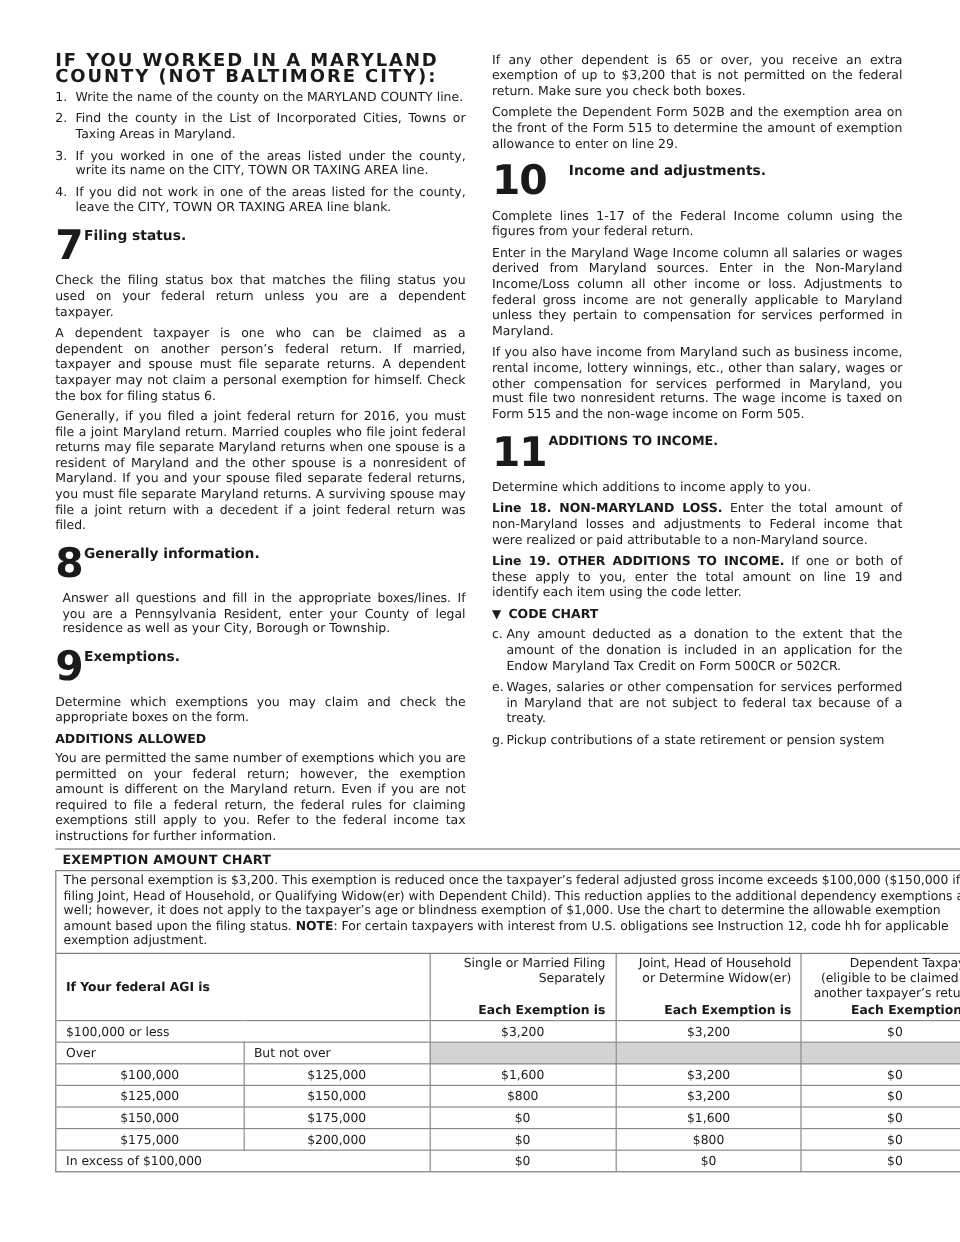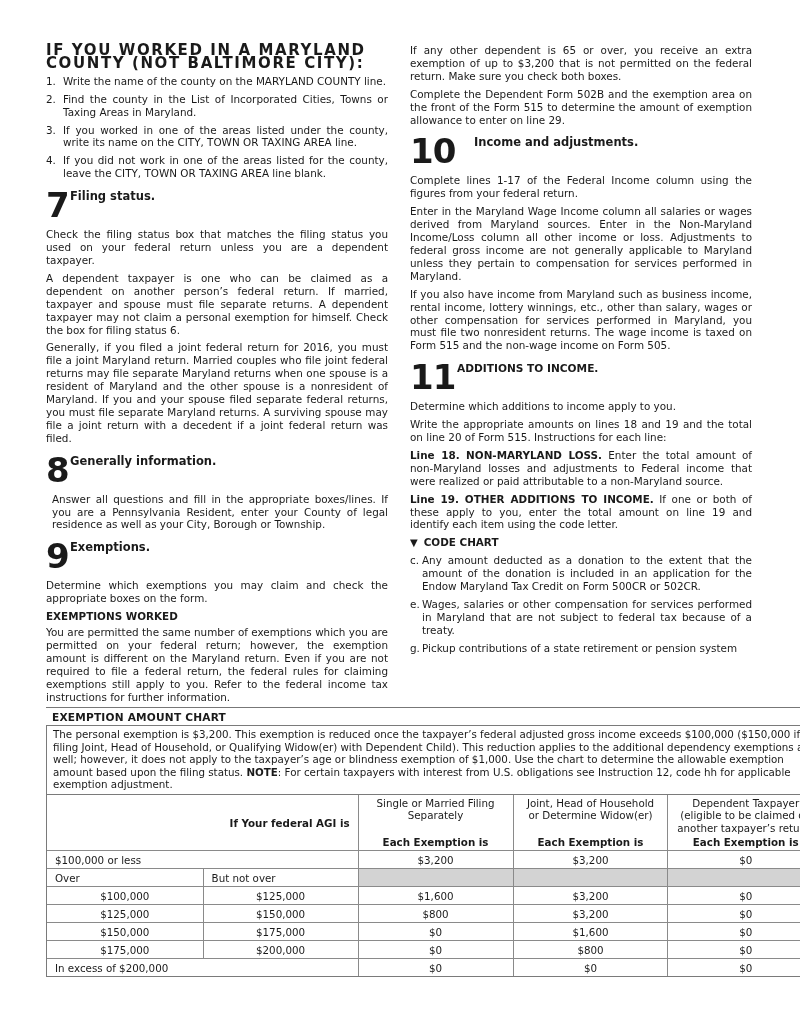--- a/index.html
+++ b/index.html
@@ -32,22 +32,22 @@
   .chart-rule { border-top: 1px solid #777; margin-left: 0; }
   .chart-title { font-weight: bold; font-size: 10.6px; padding: 3px 0 2px 6px; letter-spacing: 0.2px; }
   .chart-box { border: 1px solid #7a7a7a; }
   .chart-intro { font-size: 10.3px; line-height: 12.6px; padding: 2px 6px 3px 6px; border-bottom: 1px solid #7a7a7a; }
   table.ex { border-collapse: collapse; width: 100%; font-size: 10.3px; }
   table.ex td, table.ex th { border: 1px solid #8a8a8a; padding: 1px 8px; height: 15px; }
   table.ex tr:first-child td, table.ex tr:first-child th { border-top: none; }
   table.ex td:first-child, table.ex th:first-child { border-left: none; }
   table.ex td:last-child, table.ex th:last-child { border-right: none; }
   table.ex tr:last-child td { border-bottom: none; }
-  .hdr-agi { text-align: right; font-weight: bold; vertical-align: middle; }
-  .hdr-col { text-align: center; vertical-align: top; font-weight: normal; line-height: 12.4px; padding-top: 2px !important; padding-bottom: 2px !important; }
+  .hdr-agi { text-align: left; font-weight: bold; vertical-align: middle; }
+  .hdr-col { text-align: right; vertical-align: top; font-weight: normal; line-height: 12.4px; padding-top: 2px !important; padding-bottom: 2px !important; }
   .hdr-col .desc { display: block; }
   .hdr-col .each { display: block; font-weight: bold; margin-top: 2px; }
   .num-r { text-align: center; }
   .center { text-align: left; }
   .shade { background: #d3d3d3; }
 </style>
 </head>
 <body>
 
 <div class="col col-left">
@@ -76,21 +76,21 @@
     </div>
     <p class="indent-p">Answer all questions and fill in the appropriate boxes/lines. If you are a Pennsylvania Resident, enter your County of legal residence as well as your City, Borough or Township.</p>
   </div>
 
   <div class="section">
     <div class="sec-head">
       <span class="sec-num">9</span>
       <span class="sec-title" style="left:24px;">Exemptions.</span>
     </div>
     <p>Determine which exemptions you may claim and check the appropriate boxes on the form.</p>
-    <div class="sub-head">EXEMPTIONS WORKED</div>
+    <div class="sub-head">ADDITIONS ALLOWED</div>
     <p>You are permitted the same number of exemptions which you are permitted on your federal return; however, the exemption amount is different on the Maryland return. Even if you are not required to file a federal return, the federal rules for claiming exemptions still apply to you. Refer to the federal income tax instructions for further information.</p>
   </div>
 </div>
 
 <div class="col col-right">
   <p>If any other dependent is 65 or over, you receive an extra exemption of up to $3,200 that is not permitted on the federal return. Make sure you check both boxes.</p>
   <p>Complete the Dependent Form 502B and the exemption area on the front of the Form 515 to determine the amount of exemption allowance to enter on line 29.</p>
 
   <div class="section">
     <div class="sec-head">
@@ -101,21 +101,20 @@
     <p>Enter in the Maryland Wage Income column all salaries or wages derived from Maryland sources. Enter in the Non-Maryland Income/Loss column all other income or loss. Adjustments to federal gross income are not generally applicable to Maryland unless they pertain to compensation for services performed in Maryland.</p>
     <p>If you also have income from Maryland such as business income, rental income, lottery winnings, etc., other than salary, wages or other compensation for services performed in Maryland, you must file two nonresident returns. The wage income is taxed on Form 515 and the non-wage income on Form 505.</p>
   </div>
 
   <div class="section">
     <div class="sec-head">
       <span class="sec-num">11</span>
       <span class="sec-title" style="left:47px; font-size:10.6px;">ADDITIONS TO INCOME.</span>
     </div>
     <p>Determine which additions to income apply to you.</p>
-    <p>Write the appropriate amounts on lines 18 and 19 and the total on line 20 of Form 515. Instructions for each line:</p>
     <p><b>Line 18. NON-MARYLAND LOSS.</b><span> Enter the total amount of non-Maryland losses and adjustments to Federal income that were realized or paid attributable to a non-Maryland source.</span></p>
     <p><b>Line 19. OTHER ADDITIONS TO INCOME.</b><span> If one or both of these apply to you, enter the total amount on line 19 and identify each item using the code letter.</span></p>
     <div class="code-head">
       <span class="tri">▼</span><span>CODE CHART</span>
     </div>
     <ul class="codes">
       <li><span class="ltr">c.</span><span>Any amount deducted as a donation to the extent that the amount of the donation is included in an application for the Endow Maryland Tax Credit on Form 500CR or 502CR.</span></li>
       <li><span class="ltr">e.</span><span>Wages, salaries or other compensation for services performed in Maryland that are not subject to federal tax because of a treaty.</span></li>
       <li style="text-align:left;"><span class="ltr">g.</span><span>Pickup contributions of a state retirement or pension system</span></li>
     </ul>
@@ -188,21 +187,21 @@
         <td class="num-r">$0</td>
       </tr>
       <tr>
         <td class="num-r">$175,000</td>
         <td class="num-r">$200,000</td>
         <td class="num-r">$0</td>
         <td class="num-r">$800</td>
         <td class="num-r">$0</td>
       </tr>
       <tr>
-        <td colspan="2" class="center">In excess of $200,000</td>
+        <td colspan="2" class="center">In excess of $100,000</td>
         <td class="num-r">$0</td>
         <td class="num-r">$0</td>
         <td class="num-r">$0</td>
       </tr>
     </tbody>
       </table>
   </div>
 </div>
 
 </body></html>

